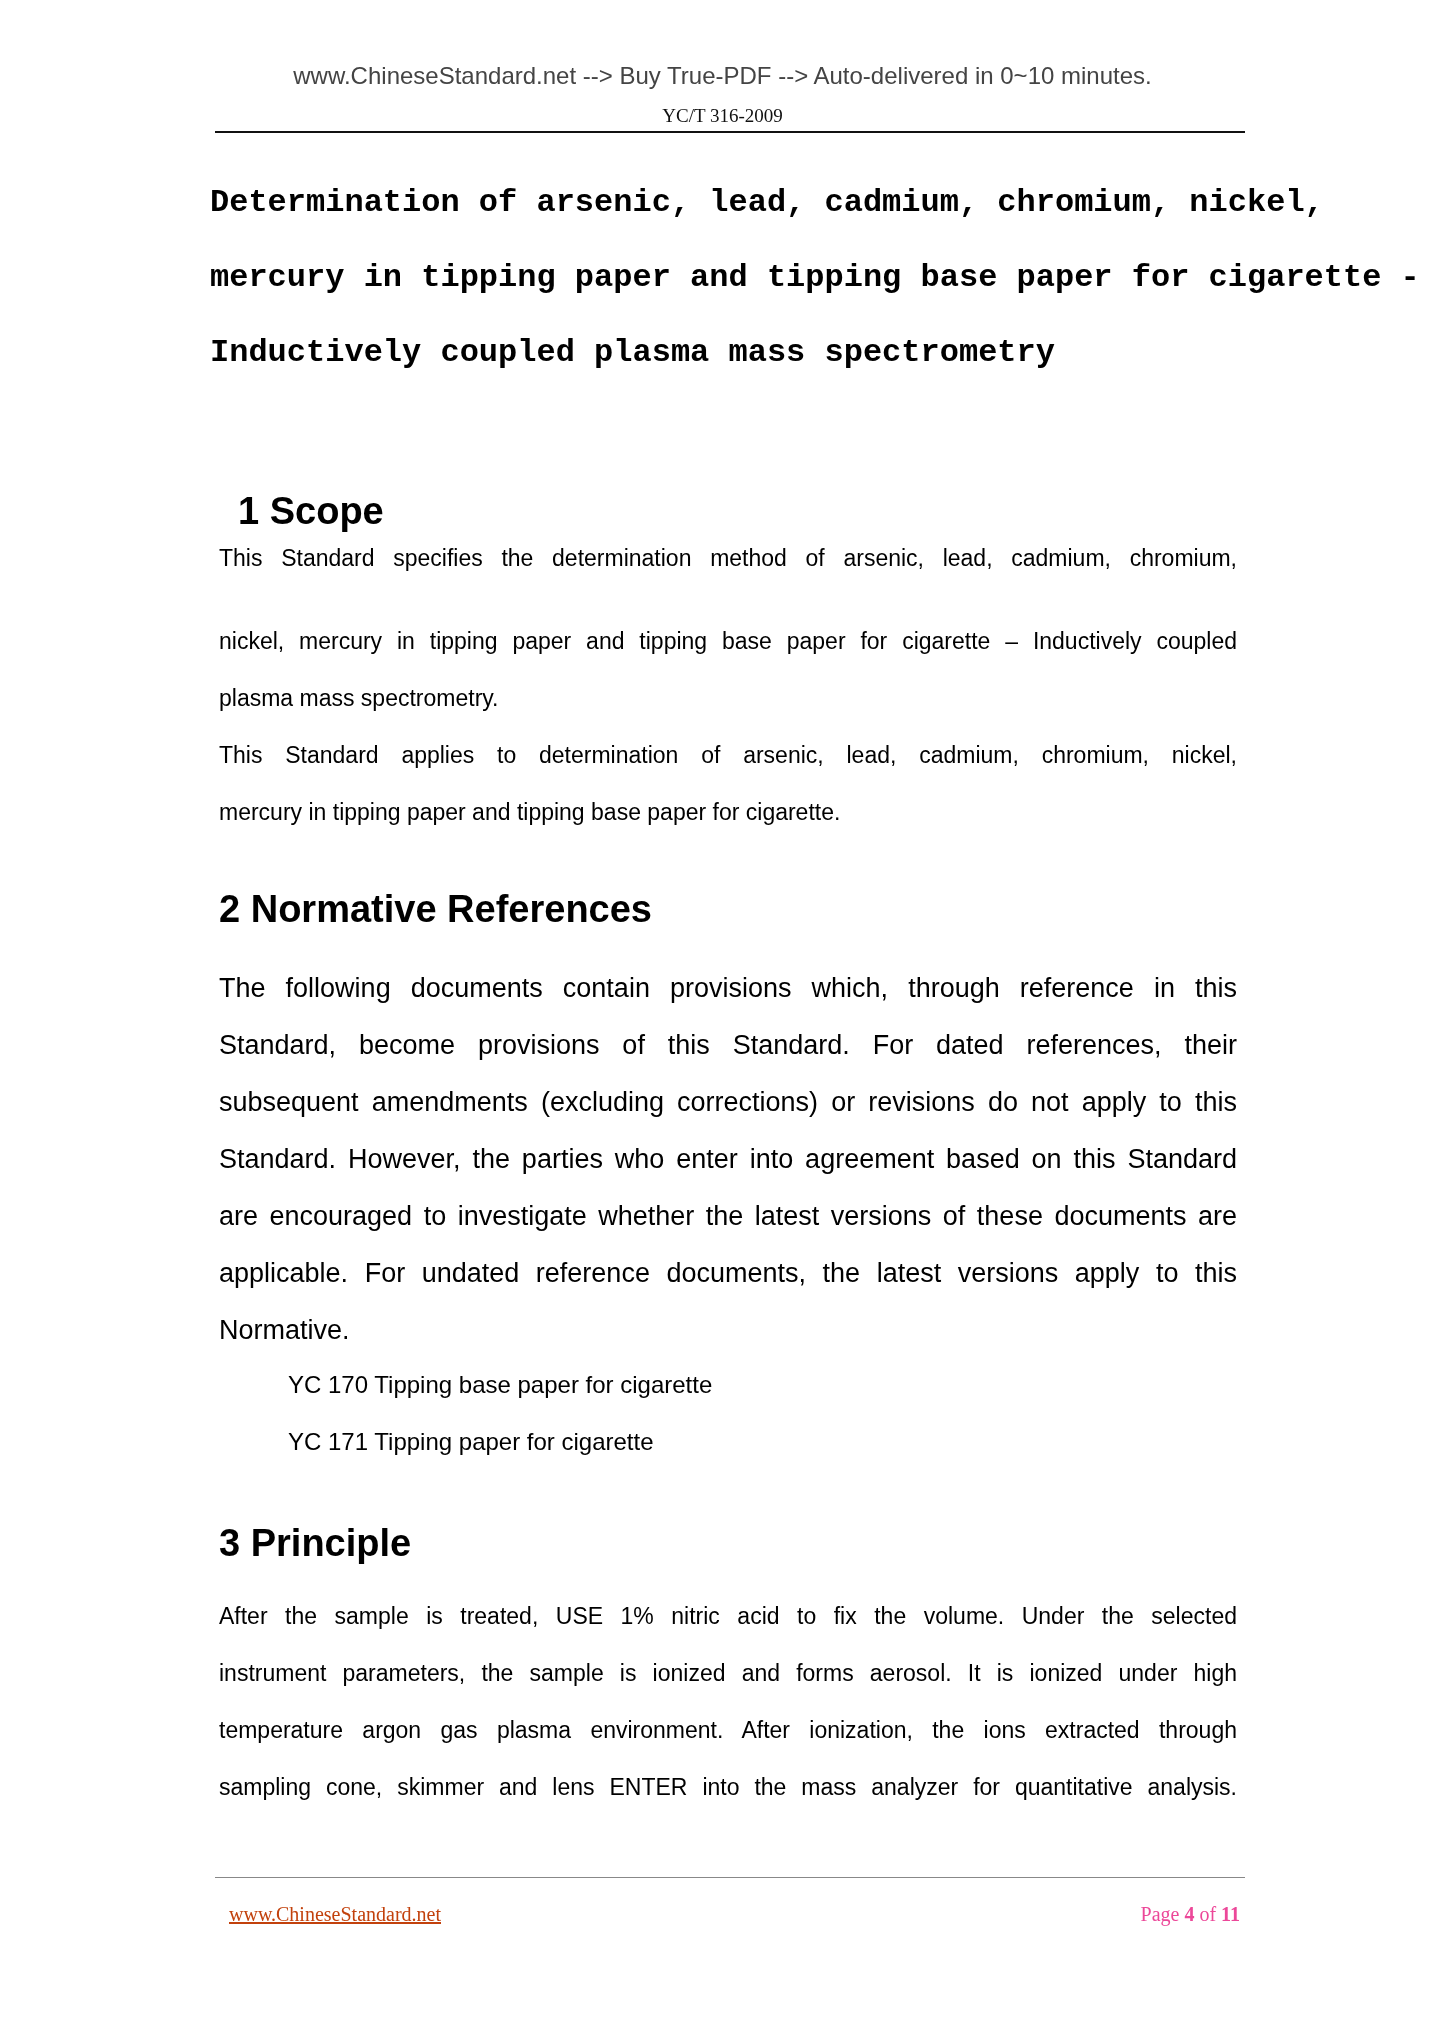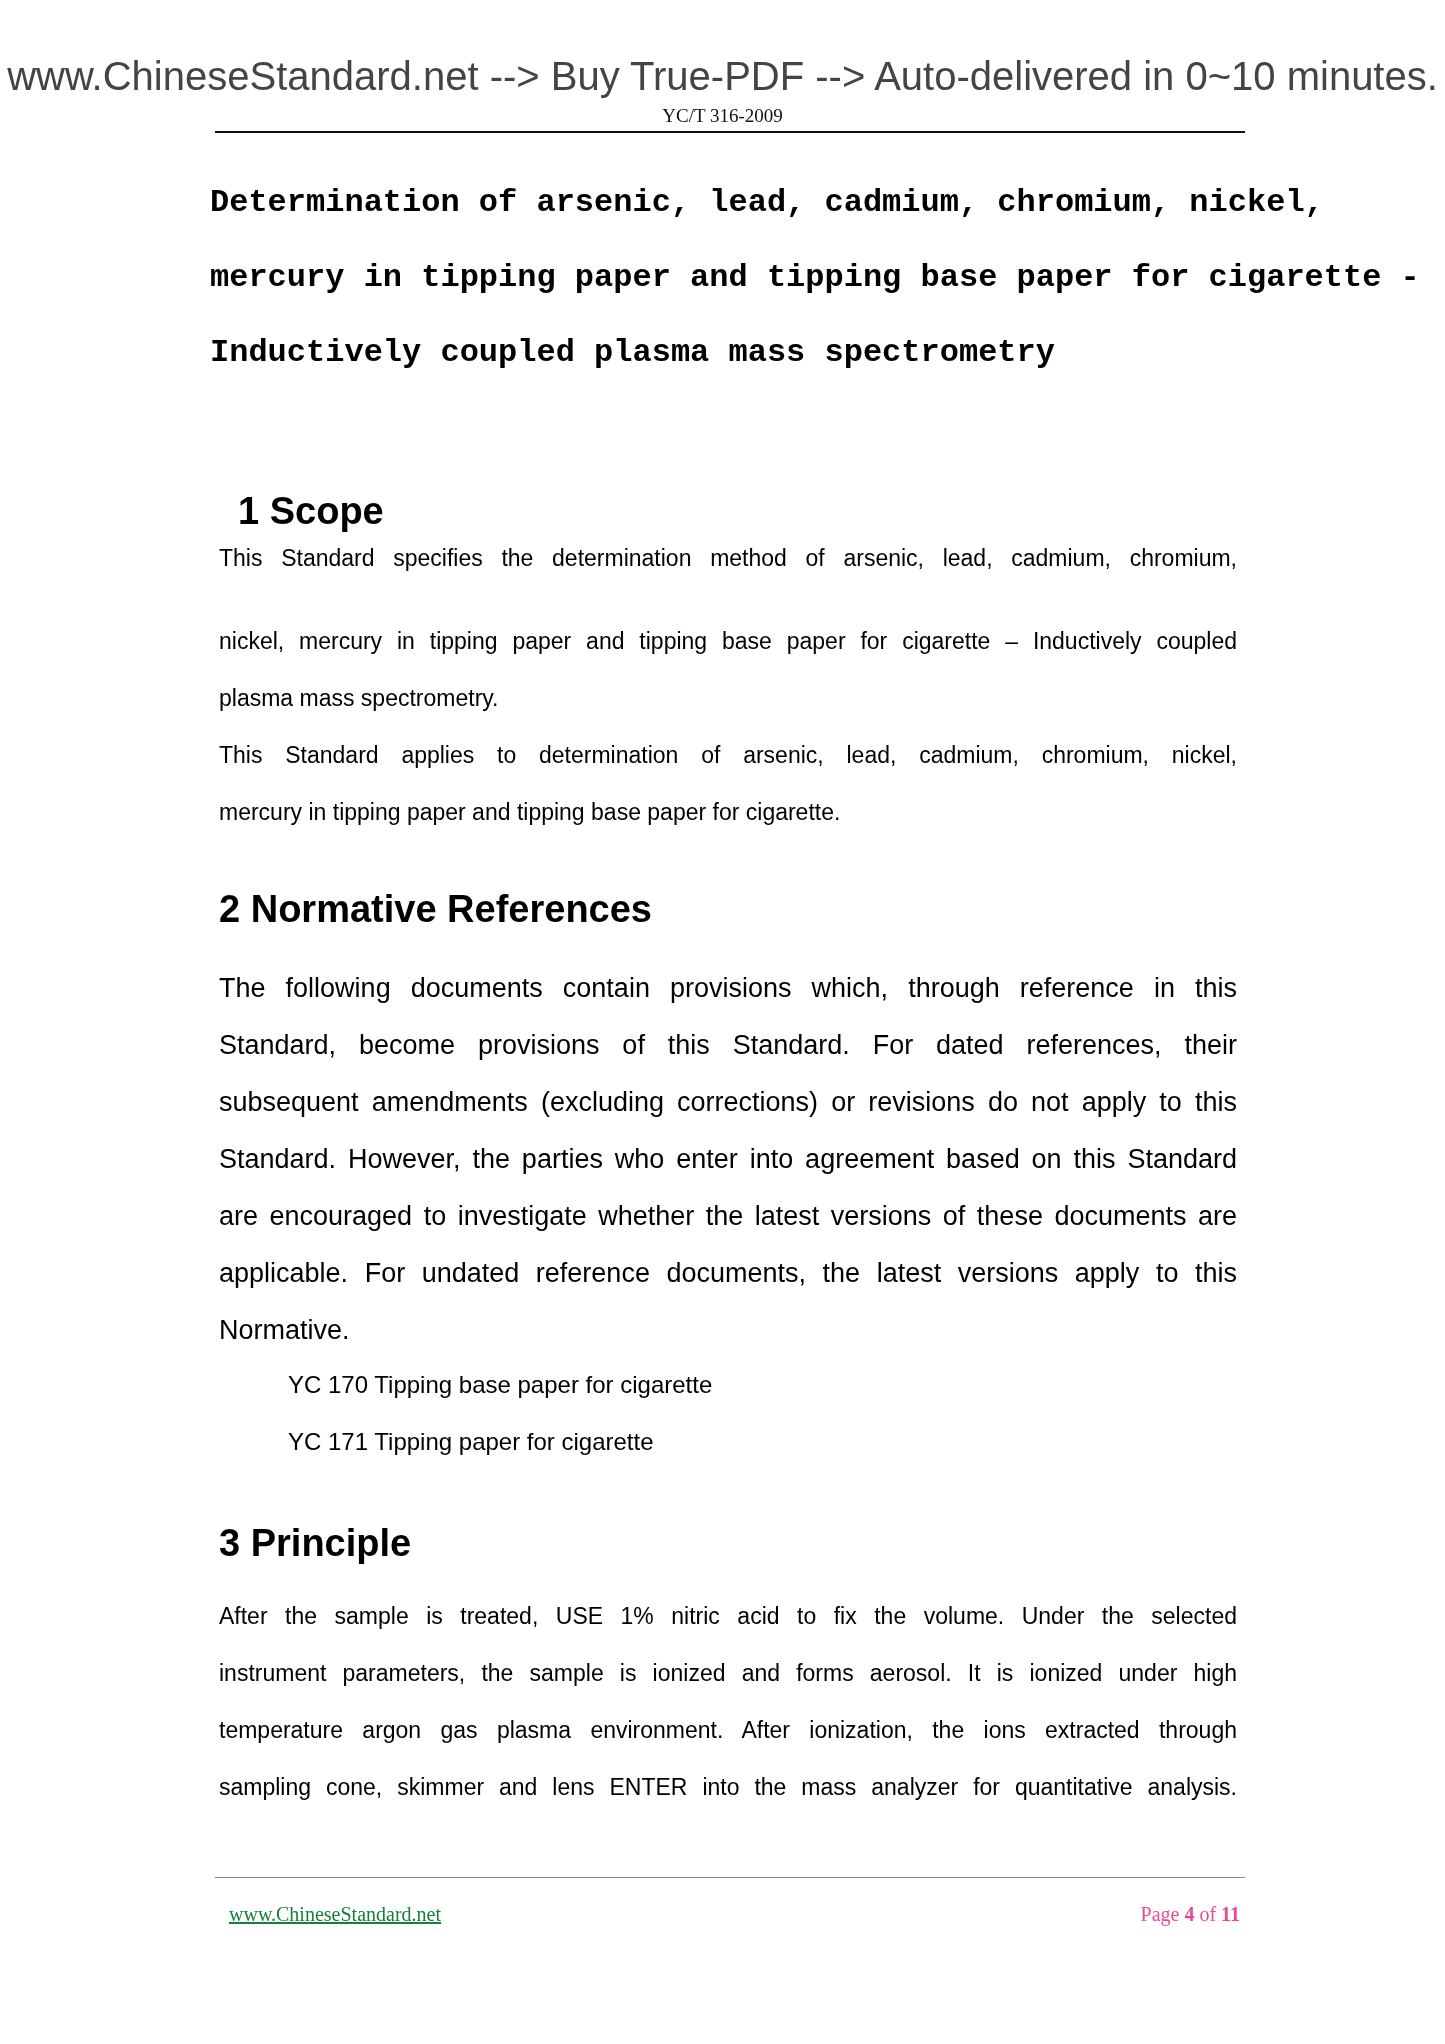--- a/index.html
+++ b/index.html
@@ -14,21 +14,21 @@
       overflow: hidden;
       color: #000;
     }
     .banner {
       position: absolute;
       left: 0;
       top: 56px;
       width: 1445px;
       text-align: center;
       font-family: "Liberation Sans", sans-serif;
-      font-size: 40px;
+      font-size: 24px;
       color: #444444;
       line-height: 40px;
       white-space: nowrap;
     }
     .std-code {
       position: absolute;
       left: 0;
       top: 104px;
       width: 1445px;
       text-align: center;
@@ -98,21 +98,21 @@
       height: 1px;
       background: #888;
     }
     .footer-link {
       position: absolute;
       left: 229px;
       top: 1901px;
       font-family: "Liberation Serif", serif;
       font-size: 20px;
       line-height: 26px;
-      color: #15803d;
+      color: #c2410c;
       text-decoration: underline;
       cursor: pointer;
     }
     .footer-page {
       position: absolute;
       right: 205px;
       top: 1901px;
       font-family: "Liberation Serif", serif;
       font-size: 20px;
       line-height: 26px;

